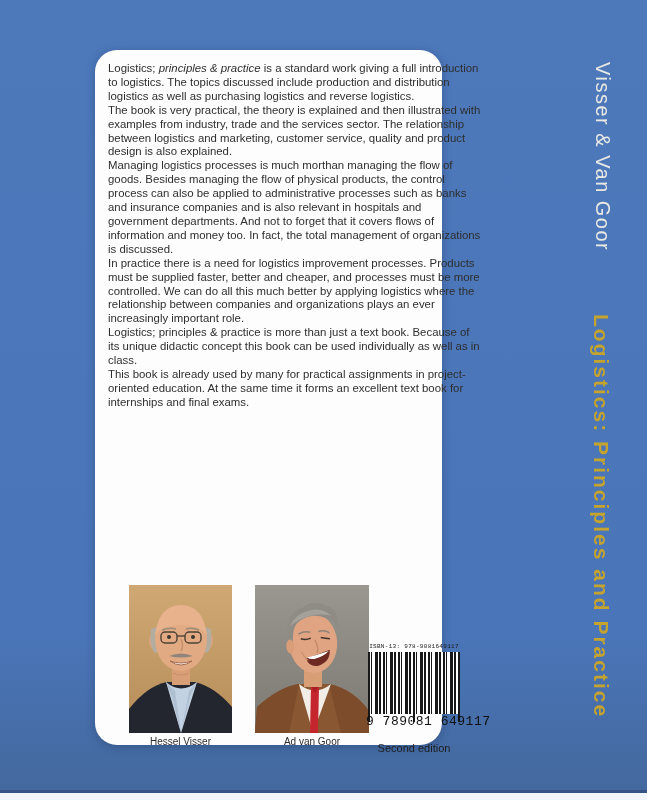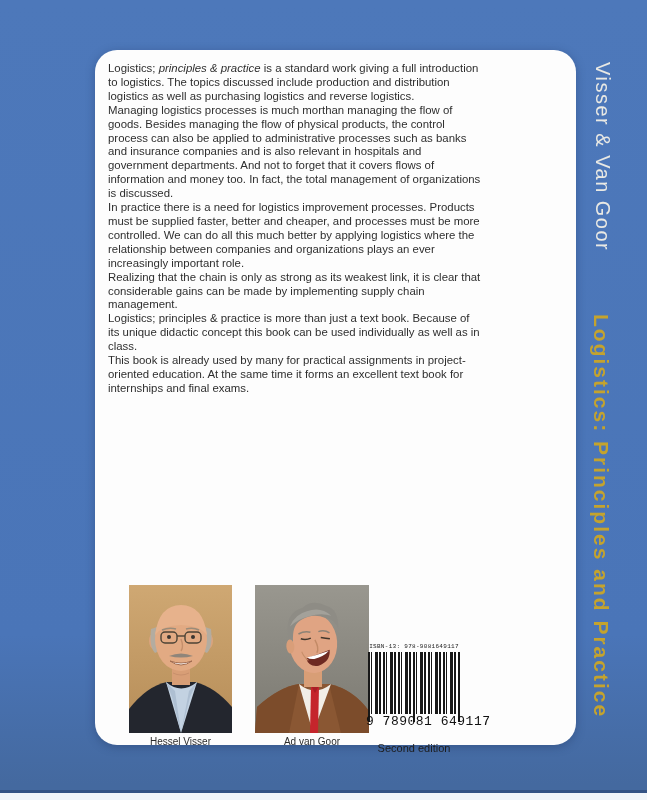--- a/index.html
+++ b/index.html
@@ -40,21 +40,21 @@
     color: #e9e9e4;
   }
   .spine-title {
     left: 589px; top: 314px;
     font-size: 21px; font-weight: 600; letter-spacing: 2px;
     color: #c4a32e;
   }
   
   .panel {
     position: absolute; left: 95px; top: 50px;
-    width: 481px; height: 695px;
+    width: 347px; height: 695px;
     background: #fdfdfd;
     border-radius: 22px;
     box-shadow: 0 2px 10px rgba(25,45,85,.35);
   }
   .blurb {
     position: absolute; left: 13px; top: 12px;
     width: 376px;
     font-size: 11.4px; line-height: 13.9px;
     color: #2e2e2e;
   }
@@ -119,23 +119,23 @@
 
   <div class="cover-bg"></div>
 
   <div class="vert spine-authors">Visser &amp; Van Goor</div>
   <div class="vert spine-title">Logistics: Principles and Practice</div>
 
   <div class="panel">
 
     <div class="blurb">
       <p><span>Logistics; </span><em>principles &amp; practice</em><span> is a standard work giving a full introduction to logistics. The topics discussed include production and distribution logistics as well as purchasing logistics and reverse logistics.</span></p>
+      <p>The book is very practical, the theory is explained and then illustrated with examples from industry, trade and the services sector. The relationship between logistics and marketing, customer service, quality and product design is also explained.</p>
       <p>Managing logistics processes is much morthan managing the flow of goods. Besides managing the flow of physical products, the control process can also be applied to administrative processes such as banks and insurance companies and is also relevant in hospitals and government departments. And not to forget that it covers flows of information and money too. In fact, the total management of organizations is discussed.</p>
       <p>In practice there is a need for logistics improvement processes. Products must be supplied faster, better and cheaper, and processes must be more controlled. We can do all this much better by applying logistics where the relationship between companies and organizations plays an ever increasingly important role.</p>
-      <p>Realizing that the chain is only as strong as its weakest link, it is clear that considerable gains can be made by implementing supply chain management.</p>
       <p>Logistics; principles &amp; practice is more than just a text book. Because of its unique didactic concept this book can be used individually as well as in class.</p>
       <p>This book is already used by many for practical assignments in project-oriented education. At the same time it forms an excellent text book for internships and final exams.</p>
     </div>
 
     <figure class="photo photo-1">
       <svg width="103" height="148" viewBox="0 0 103 148">
         <defs>
           <linearGradient id="tanbg" x1="0" y1="0" x2="0" y2="1">
             <stop offset="0" stop-color="#cfa873"></stop>
               <stop offset="1" stop-color="#b68d58"></stop>

